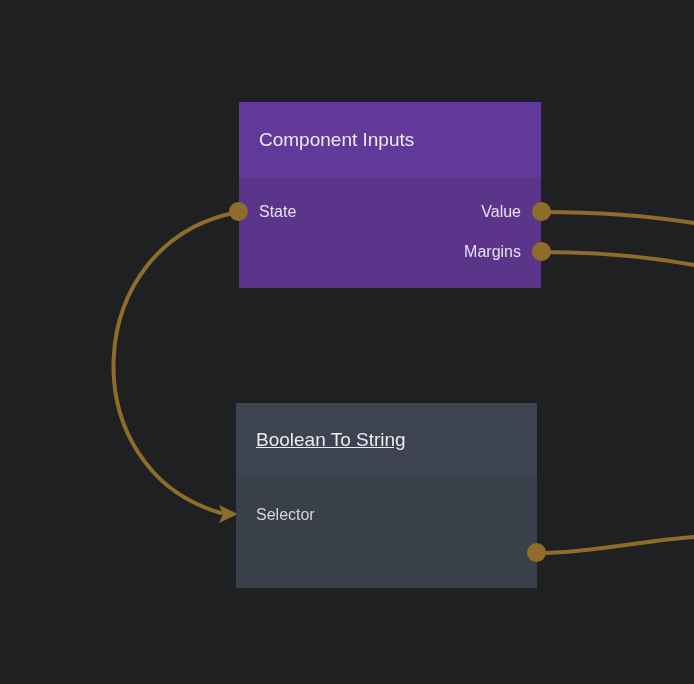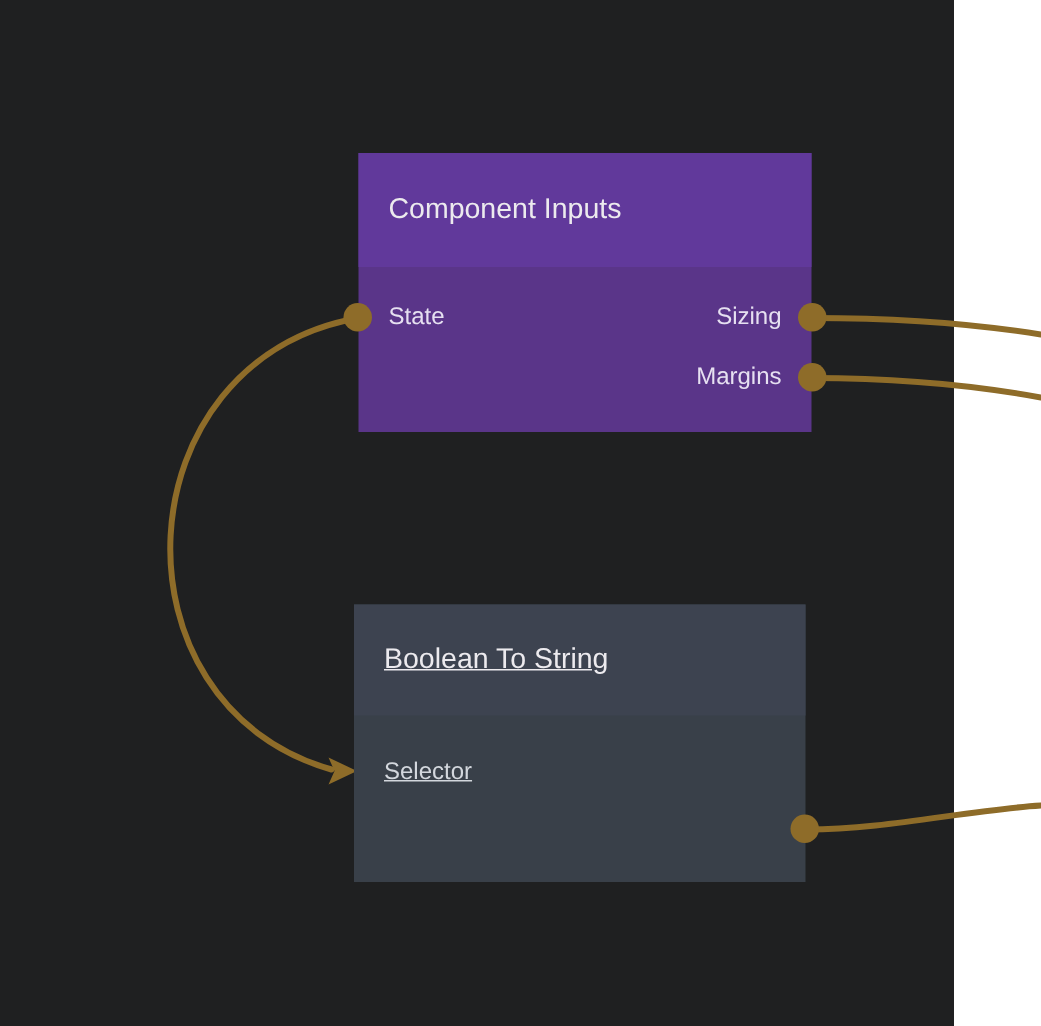--- a/index.html
+++ b/index.html
@@ -5,21 +5,21 @@
   html, body {
     margin: 0;
     padding: 0;
     width: 694px;
     height: 684px;
     overflow: hidden;
     font-family: "Liberation Sans", sans-serif;
   }
   .canvas {
     position: relative;
-    width: 636px;
+    width: 694px;
     height: 684px;
     background: var(--canvas-bg, #1f2021);
   }
   .wires {
     position: absolute;
     left: 0;
     top: 0;
     width: 694px;
     height: 684px;
   }
@@ -72,21 +72,21 @@
     left: 236px; top: 403px;
     width: 301px; height: 185px;
     background: var(--node2-body, #394049);
   }
   .node-2 .node-header {
     height: 74px;
     background: var(--node2-header, #3d4350);
     text-decoration: underline;
   }
   .node-2 .node-body { padding-top: 18px; }
-  .node-2 .port-row { color: var(--node2-text, #d3d7dd); text-decoration: underline; }
+  .node-2 .port-row { color: var(--node2-text, #d3d7dd); }
   .port-dot {
     position: absolute;
     width: 19px;
     height: 19px;
     border-radius: 50%;
     background: var(--wire, #8e6c29);
   }
   .dot-state   { left: -10px;  top: 100px; }
   .dot-sizing  { right: -10px; top: 100px; }
   .dot-margins { right: -10px; top: 140px; }
@@ -105,21 +105,21 @@
     <polygon class="arrowhead" points="219,505 238,514 219,523 223,514"></polygon>
   </svg>
 
   <div class="node node-1">
     <div class="node-header">
       <span>Component Inputs</span>
     </div>
     <div class="node-body">
       <div class="port-row row-between">
         <span>State</span>
-        <span>Sizing</span>
+        <span>Value</span>
       </div>
       <div class="port-row row-end">
         <span>Margins</span>
       </div>
     </div>
     <div class="port-dot dot-state"></div>
     <div class="port-dot dot-sizing"></div>
     <div class="port-dot dot-margins"></div>
   </div>
 

